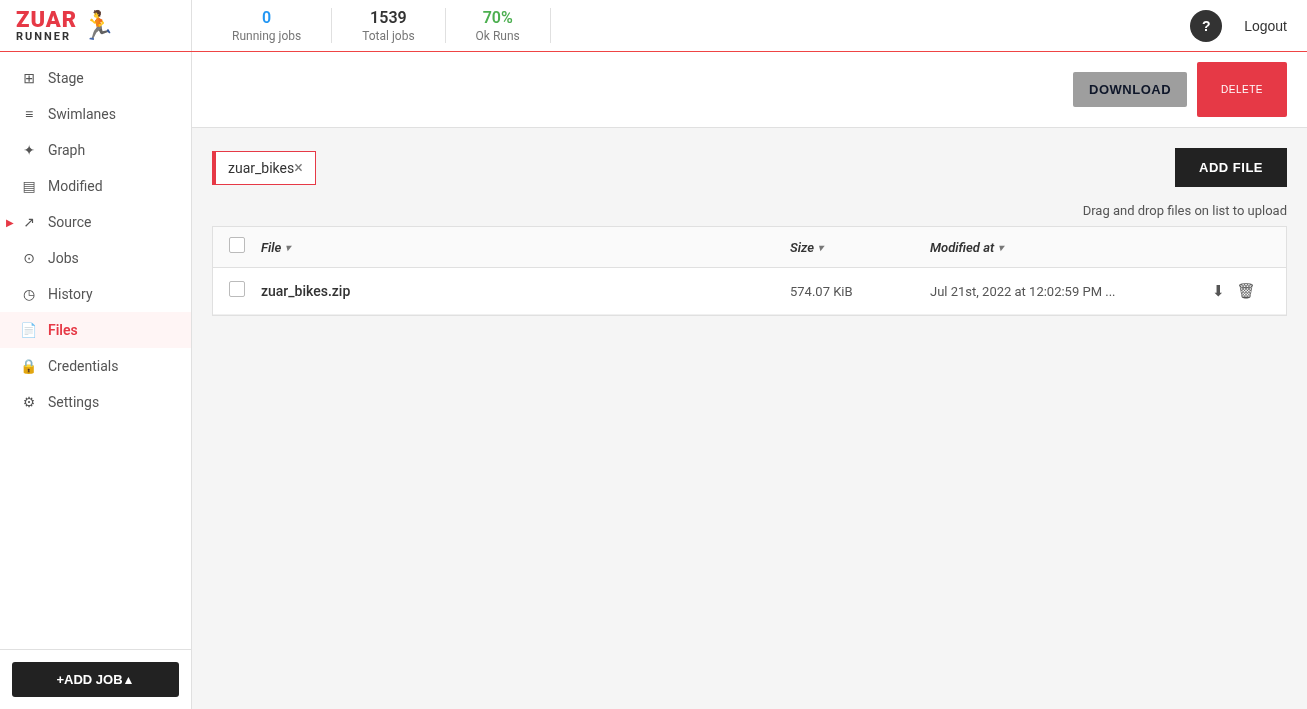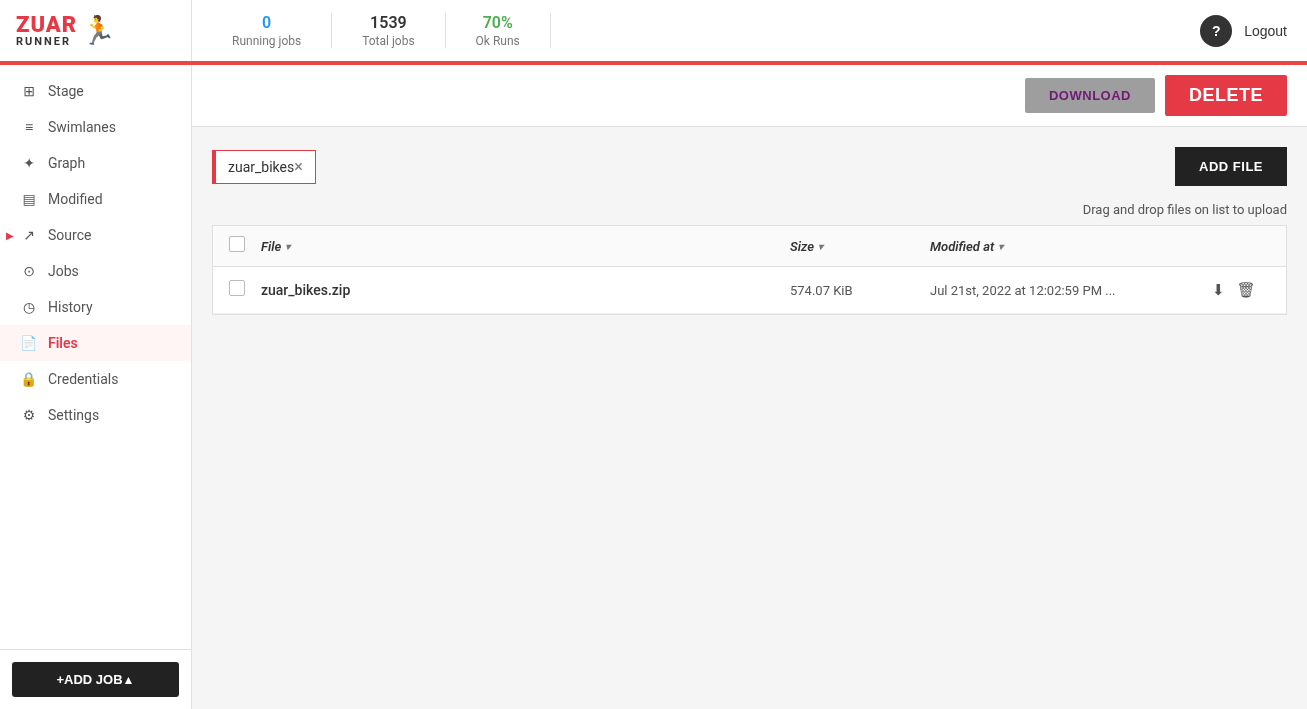--- a/index.html
+++ b/index.html
@@ -1,36 +1,36 @@
 <!DOCTYPE html>
 <html><head>
   <meta charset="utf-8">
   <style>
     * { box-sizing: border-box; margin: 0; padding: 0; }
     body { font-family: -apple-system, BlinkMacSystemFont, 'Segoe UI', Roboto, sans-serif; background: #f5f5f5; display: flex; flex-direction: column; height: 709px; width: 1307px; overflow: hidden; }
 
     
-    .topbar { display: flex; align-items: center; background: #fff; border-bottom: 4px solid #ef4444; height: 65px; flex-shrink: 0; }
+    .topbar { display: flex; align-items: center; background: #fff; border-bottom: 1px solid #ef4444; height: 52px; flex-shrink: 0; }
     .logo-area { width: 192px; display: flex; align-items: center; padding-left: 16px; flex-shrink: 0; border-right: 1px solid #e0e0e0; height: 100%; }
     .logo-text { display: flex; flex-direction: column; line-height: 1; }
     .logo-zuar { font-size: 22px; font-weight: 900; color: #e63946; letter-spacing: 1px; }
     .logo-runner { font-size: 11px; font-weight: 700; color: #333; letter-spacing: 2px; }
     .logo-icon { color: #e63946; font-size: 28px; margin-left: 4px; }
 
     .stats-bar { display: flex; align-items: center; flex: 1; padding: 0 20px; gap: 0; }
     .stat-item { display: flex; flex-direction: column; align-items: center; padding: 0 30px; border-right: 1px solid #e0e0e0; }
     .stat-item:first-child { padding-left: 20px; }
     .stat-value { font-size: 16px; font-weight: 600; color: #333; }
     .stat-value.blue { color: #2196f3; }
     .stat-value.green { color: #4caf50; }
     .stat-label { font-size: 12px; color: #777; margin-top: 2px; }
 
     .topbar-actions { display: flex; align-items: center; gap: 12px; padding-right: 20px; }
     .help-btn { width: 32px; height: 32px; border-radius: 50%; background: #333; border: none; cursor: pointer; display: flex; align-items: center; justify-content: center; color: #fff; font-size: 14px; font-weight: bold; }
-    .logout-btn { background: none; border: none; cursor: pointer; font-size: 14px; color: #333; font-weight: 500; }
+    .logout-btn { background: none; border: none; cursor: pointer; font-size: 14px; color: #333; font-weight: 500; margin-left: 10px; }
 
     
     .main-layout { display: flex; flex: 1; overflow: hidden; }
 
     
     .sidebar { width: 192px; background: #fff; border-right: 1px solid #e0e0e0; display: flex; flex-direction: column; flex-shrink: 0; overflow-y: auto; }
     .sidebar-nav { flex: 1; padding: 8px 0; }
     .nav-item { display: flex; align-items: center; gap: 10px; padding: 10px 20px; cursor: pointer; color: #555; font-size: 14px; font-weight: 400; text-decoration: none; transition: background 0.15s; position: relative; }
     .nav-item.active { color: #e63946; font-weight: 600; background: #fff5f5; }
     .nav-item .nav-arrow { position: absolute; left: 6px; font-size: 10px; color: #e63946; }
@@ -38,22 +38,22 @@
 
     .sidebar-bottom { padding: 12px; border-top: 1px solid #e0e0e0; }
     .add-job-btn { width: 100%; background: #222; color: #fff; border: none; border-radius: 3px; padding: 10px 0; font-size: 13px; font-weight: 600; cursor: pointer; display: flex; align-items: center; justify-content: center; padding: 10px 14px; }
     .add-job-btn .chevron { font-size: 12px; }
 
     
     .content { flex: 1; display: flex; flex-direction: column; overflow: hidden; }
 
     
     .action-bar { display: flex; align-items: center; justify-content: flex-end; background: #fff; padding: 10px 20px; border-bottom: 1px solid #e0e0e0; gap: 10px; flex-shrink: 0; }
-    .download-btn { background: #9e9e9e; color: #701a75; border: none; padding: 10px 24px; font-size: 13px; font-weight: 700; cursor: pointer; border-radius: 2px; letter-spacing: 0.5px; }
-    .delete-btn { background: #e63946; color: #fff; border: none; padding: 10px 24px; font-size: 18px; font-weight: 700; cursor: pointer; border-radius: 2px; letter-spacing: 0.5px; }
+    .download-btn { background: #9e9e9e; color: #0f172a; border: none; padding: 10px 16px; font-size: 13px; font-weight: 700; cursor: pointer; border-radius: 2px; letter-spacing: 0.5px; }
+    .delete-btn { background: #e63946; color: #fff; border: none; padding: 22px 24px; font-size: 10px; font-weight: 400; cursor: pointer; border-radius: 2px; letter-spacing: 0.5px; }
 
     
     .files-panel { flex: 1; background: #f5f5f5; padding: 20px; overflow-y: auto; }
 
     
     .filter-bar { display: flex; align-items: center; justify-content: space-between; margin-bottom: 16px; }
     .filter-tag { display: flex; align-items: center; background: #fff; border: 1px solid #e63946; border-left: 4px solid #e63946; padding: 8px 12px; font-size: 14px; color: #333; }
     .filter-tag-close { cursor: pointer; color: #777; font-size: 16px; line-height: 1; }
     .add-file-btn { background: #222; color: #fff; border: none; padding: 12px 24px; font-size: 13px; font-weight: 700; cursor: pointer; letter-spacing: 0.5px; }
 

